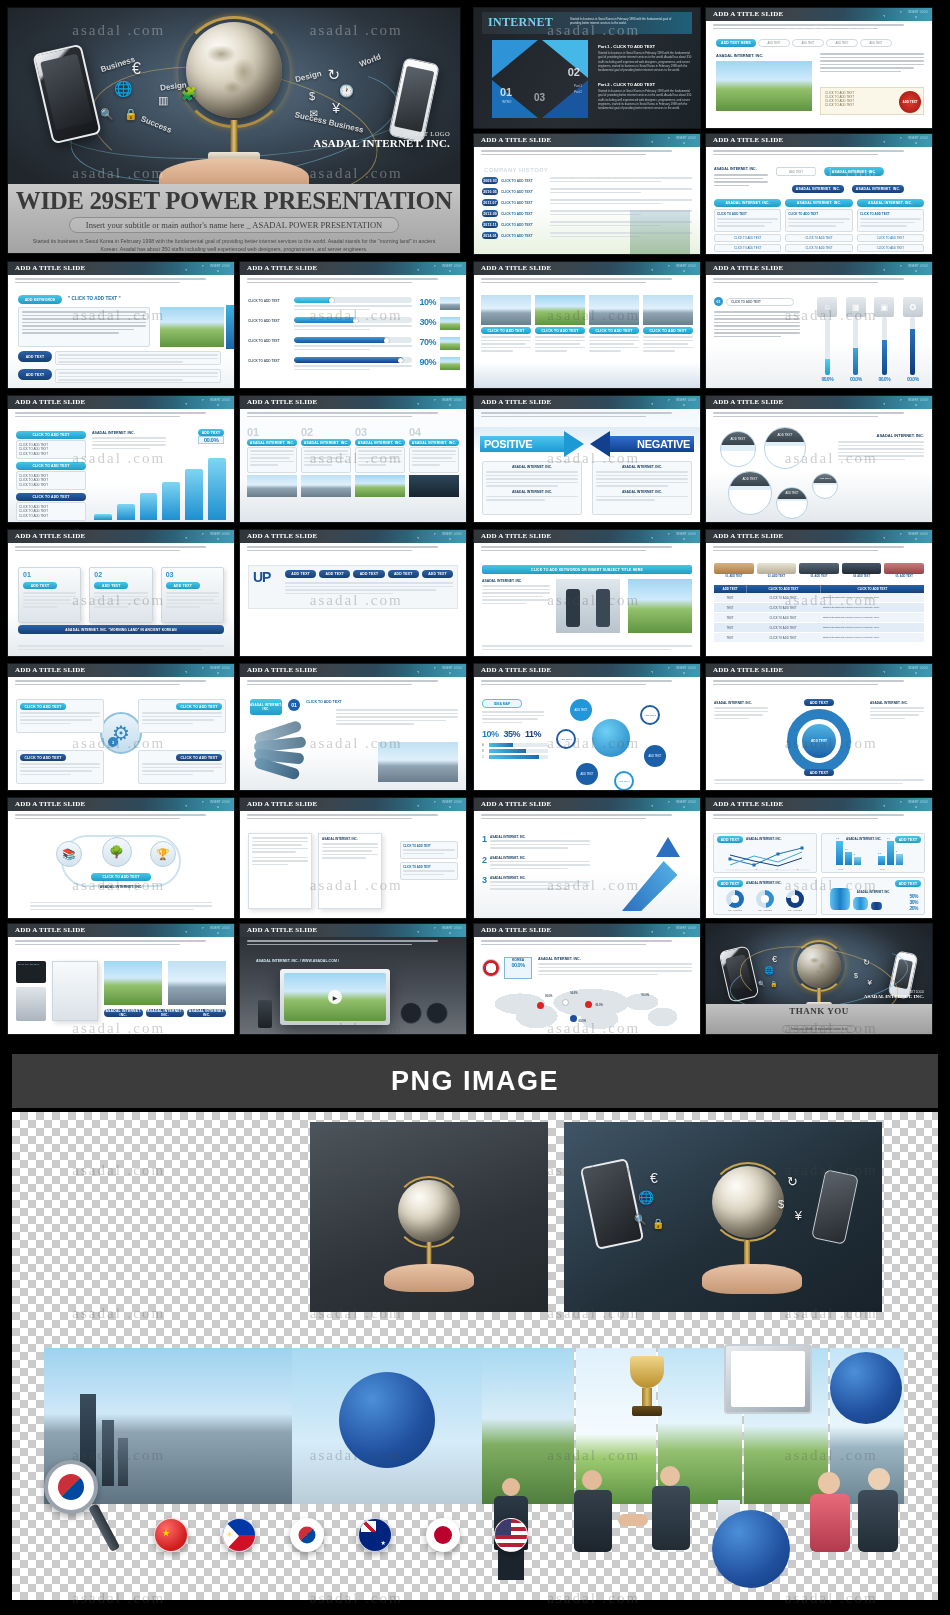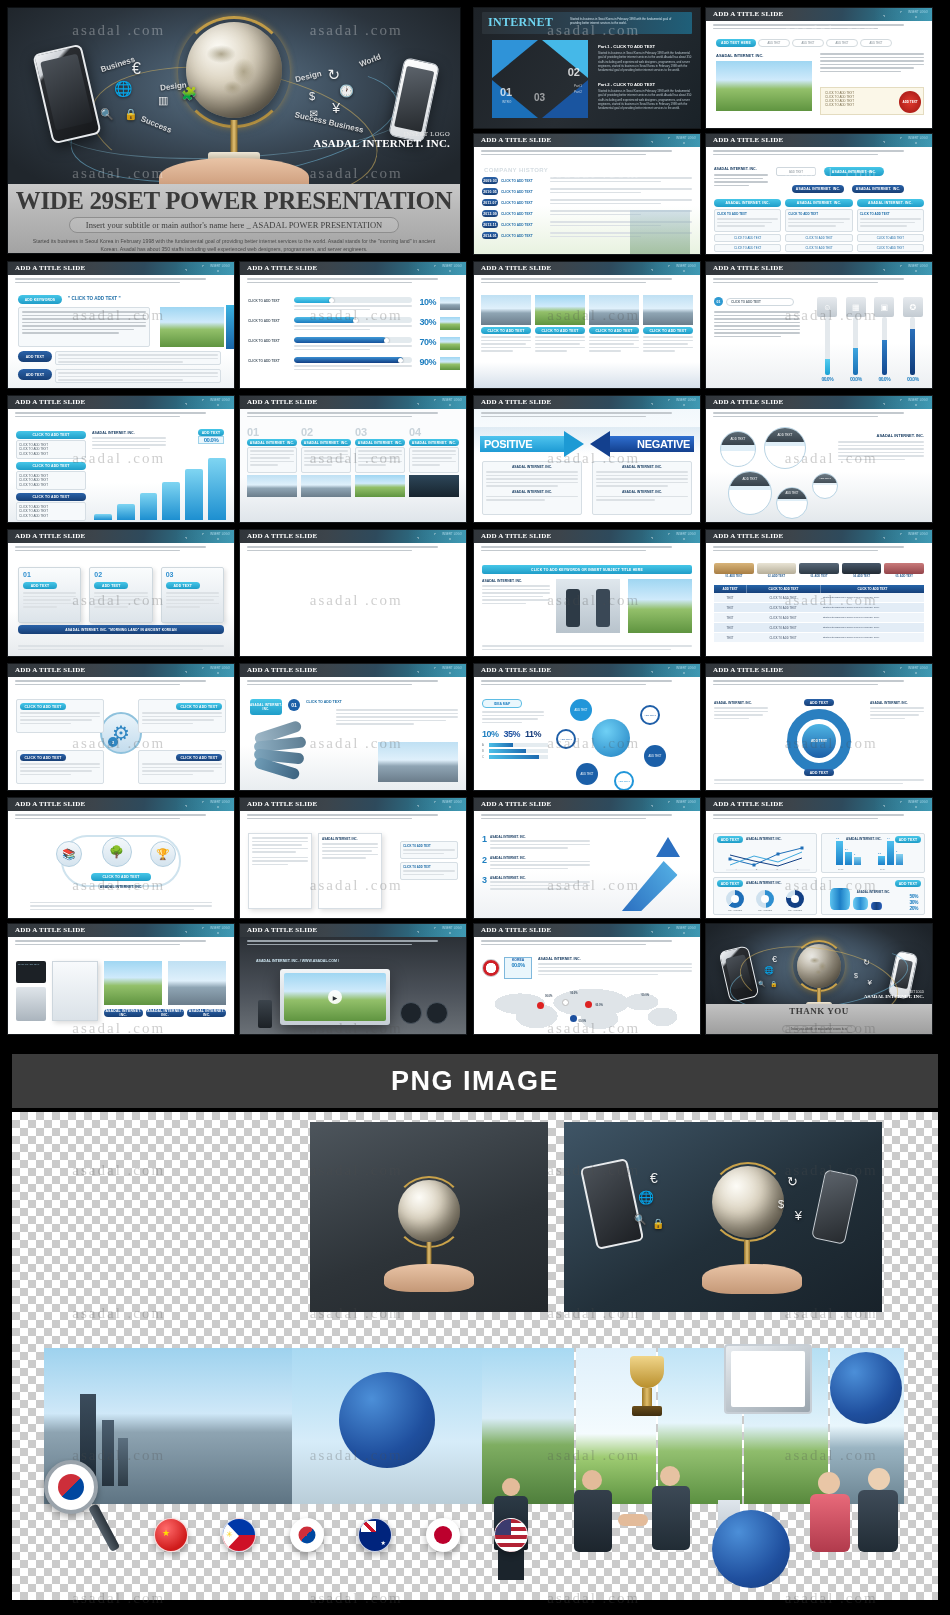--- a/index.html
+++ b/index.html
@@ -982,20 +982,36 @@
   <div class="slide" style="left:240px;top:530px;width:226px;height:126px;">
     <div class="s-head">
       <div class="ttl">ADD A TITLE SLIDE</div>
       <div class="lg">INSERT LOGO</div>
     </div>
     <div class="s-body">
       <div class="s-lead">
           <div class="ln w90"></div>
           <div class="ln w78"></div>
         </div>
+      <div style="position:absolute;left:8px;top:22px;right:8px;height:44px;background:#f4f7f9;border:1px solid #e0e6ea;">
+        <div style="position:absolute;left:4px;top:3px;font-size:14px;font-weight:bold;color:#1b4f9e;letter-spacing:-1px;">UP</div>
+        <div style="position:absolute;left:36px;top:4px;right:4px;display:flex;gap:3px;">
+          <div class="pill dkb" style="flex:1;height:8px;border-radius:4px;">ADD TEXT</div>
+          <div class="pill dkb" style="flex:1;height:8px;border-radius:4px;">ADD TEXT</div>
+          <div class="pill dkb" style="flex:1;height:8px;border-radius:4px;">ADD TEXT</div>
+          <div class="pill dkb" style="flex:1;height:8px;border-radius:4px;">ADD TEXT</div>
+          <div class="pill dkb" style="flex:1;height:8px;border-radius:4px;">ADD TEXT</div>
+        </div>
+        <div style="position:absolute;left:36px;right:4px;top:16px;">
+            <div class="ln lt w100"></div>
+            <div class="ln lt w100"></div>
+            <div class="ln lt w90"></div>
+            <div class="ln lt w64"></div>
+          </div>
+      </div>
     </div>
   </div>
 
   <div class="slide" style="left:474px;top:530px;width:226px;height:126px;">
     <div class="s-head">
       <div class="ttl">ADD A TITLE SLIDE</div>
       <div class="lg">INSERT LOGO</div>
     </div>
     <div class="s-body">
       <div class="s-lead">

